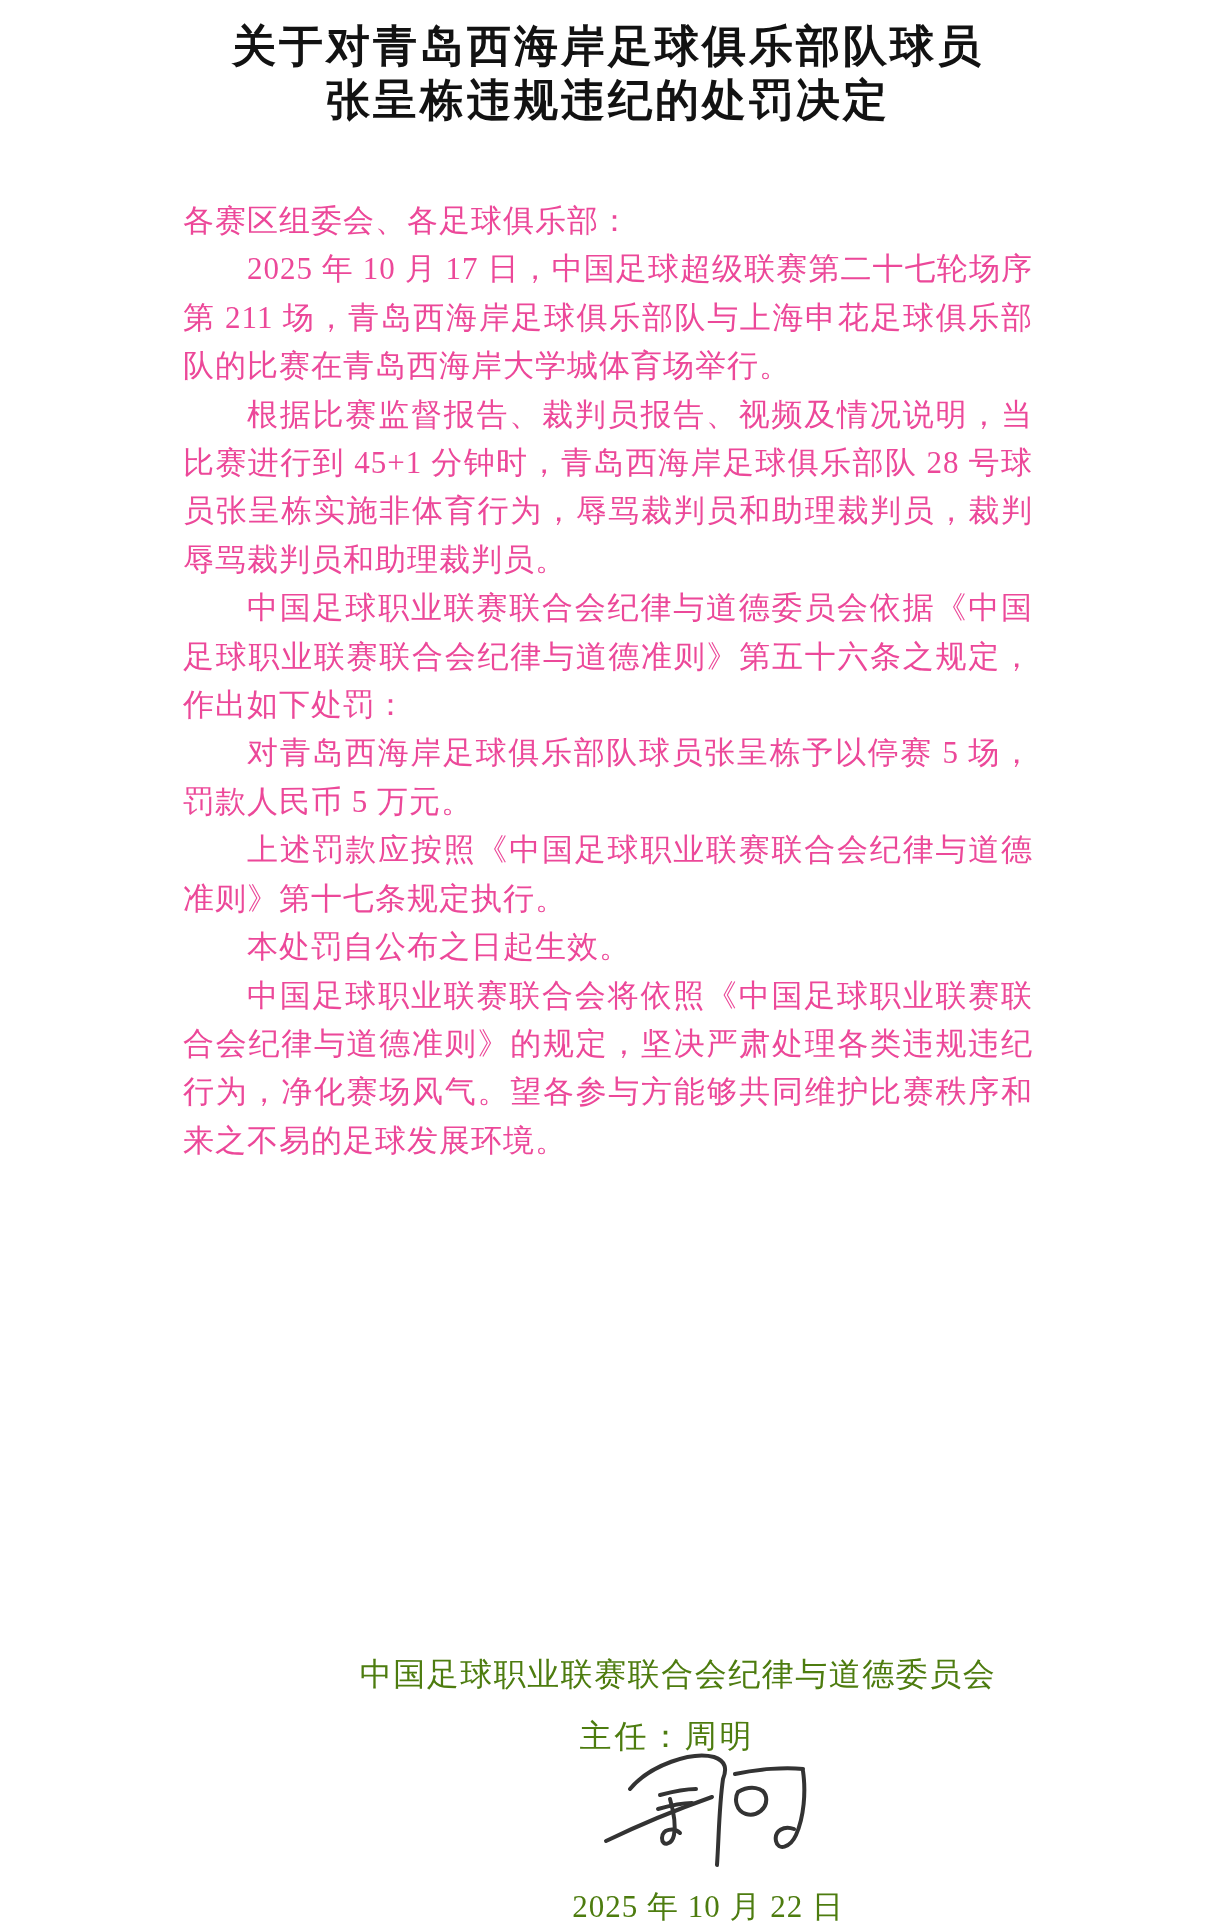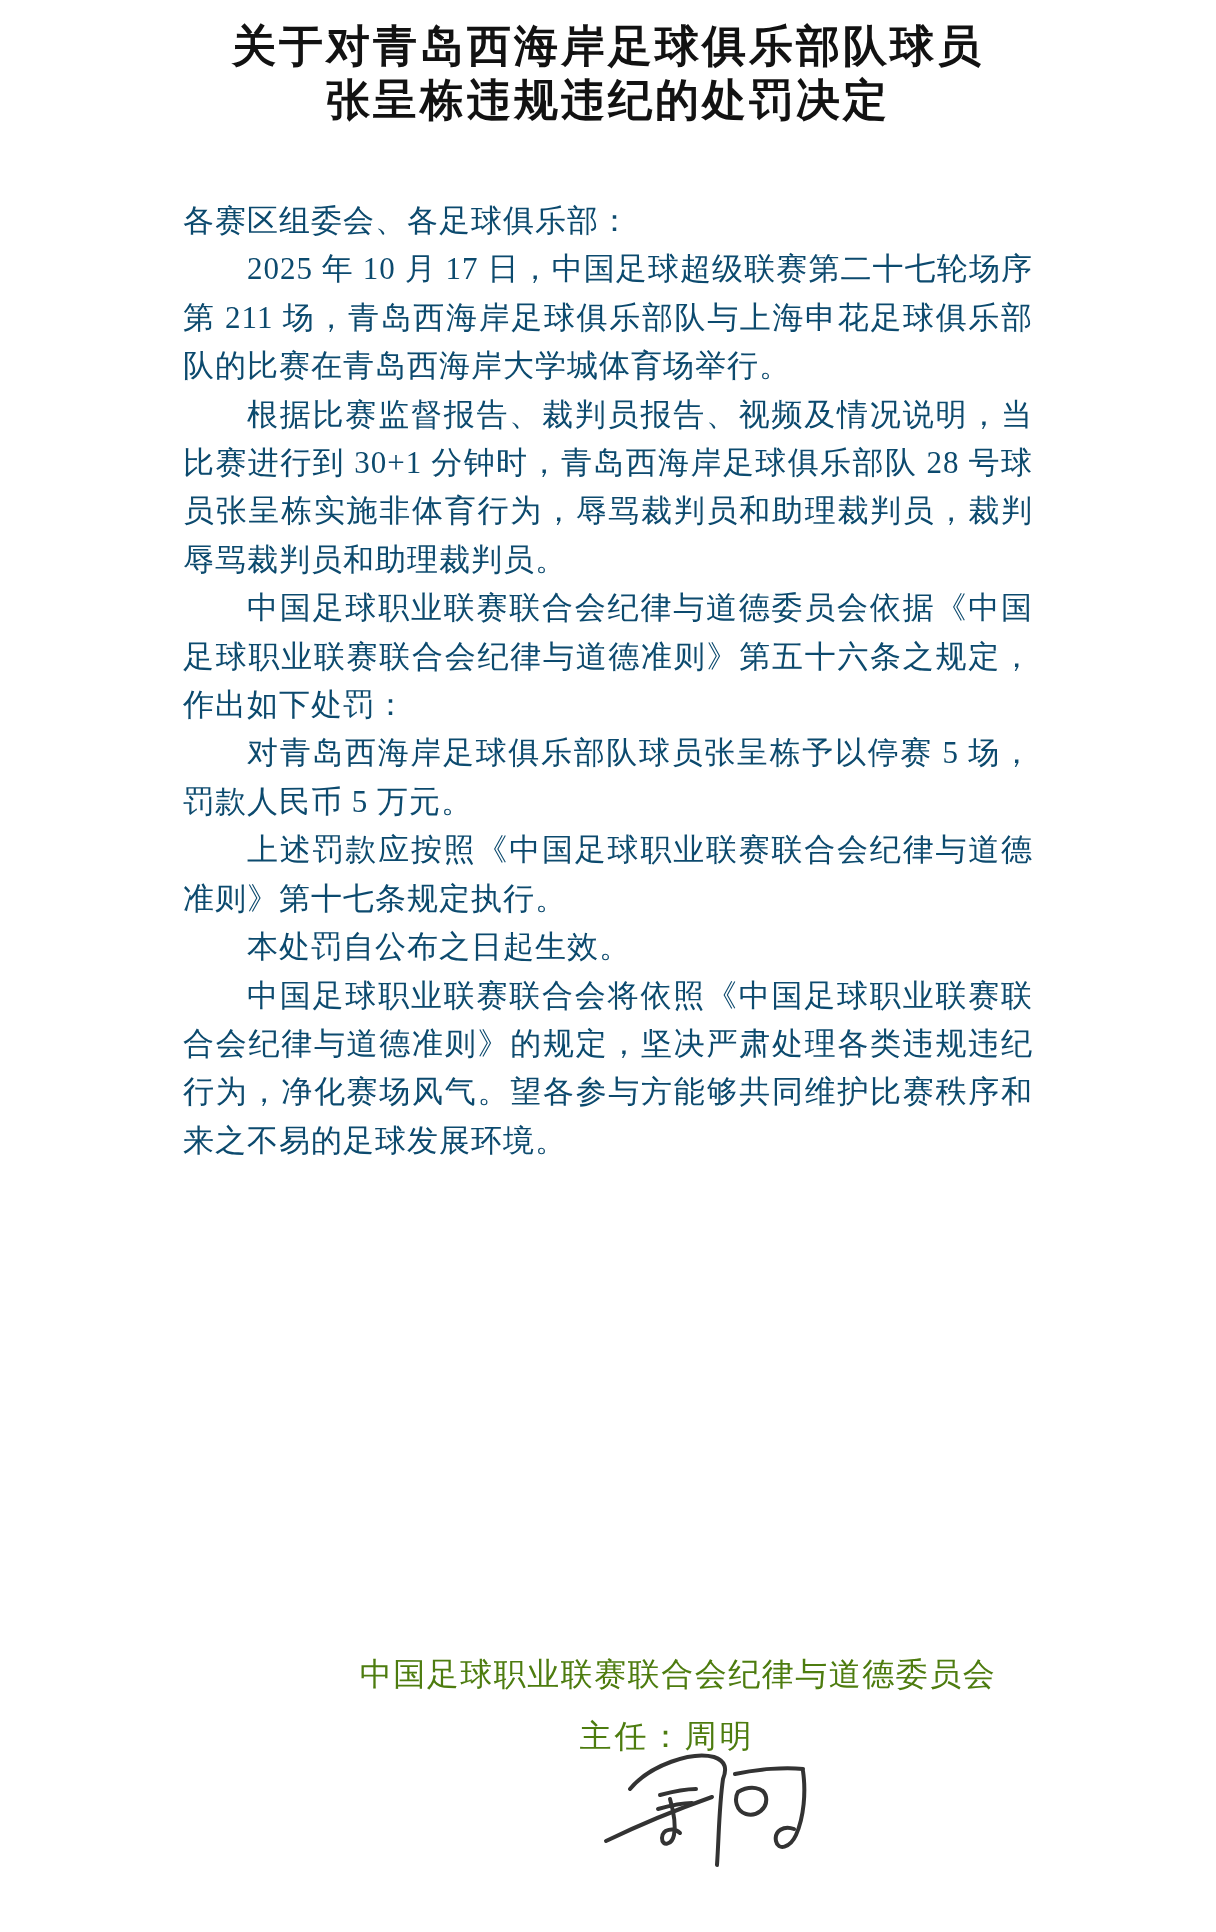--- a/index.html
+++ b/index.html
@@ -30,21 +30,21 @@
     color: #121212;
   }
   .doc-body {
     position: absolute;
     top: 185px;
     left: 183px;
     width: 850px;
     font-size: 31px;
     line-height: 48.4px;
     letter-spacing: 1px;
-    color: #0c4a6e;
+    color: #ec4899;
   }
   .body-line {
     white-space: nowrap;
   }
   .body-line.fill {
     white-space: normal;
     text-align: justify;
     text-align-last: justify;
     text-justify: inter-ideograph;
   }
@@ -104,21 +104,21 @@
   <div class="doc-body">
     <div class="body-line">各赛区组委会、各足球俱乐部：</div>
     <div>
         <div>
           <div class="body-line indent fill">2025 年 10 月 17 日，中国足球超级联赛第二十七轮场序</div>
           <div class="body-line fill">第 211 场，青岛西海岸足球俱乐部队与上海申花足球俱乐部</div>
           <div class="body-line">队的比赛在青岛西海岸大学城体育场举行。</div>
         </div>
         <div>
           <div class="body-line indent fill">根据比赛监督报告、裁判员报告、视频及情况说明，当</div>
-          <div class="body-line fill">比赛进行到 30+1 分钟时，青岛西海岸足球俱乐部队 28 号球</div>
+          <div class="body-line fill">比赛进行到 45+1 分钟时，青岛西海岸足球俱乐部队 28 号球</div>
           <div class="body-line fill">员张呈栋实施非体育行为，辱骂裁判员和助理裁判员，裁判</div>
           <div class="body-line">辱骂裁判员和助理裁判员。</div>
         </div>
         <div>
           <div class="body-line indent fill">中国足球职业联赛联合会纪律与道德委员会依据《中国</div>
           <div class="body-line fill">足球职业联赛联合会纪律与道德准则》第五十六条之规定，</div>
           <div class="body-line">作出如下处罚：</div>
         </div>
         <div>
           <div class="body-line indent fill">对青岛西海岸足球俱乐部队球员张呈栋予以停赛 5 场，</div>
@@ -150,14 +150,15 @@
       <path d="M6,94 C35,80 78,62 112,50"></path>
       <path d="M60,48 C75,44 88,42 96,42"></path>
       <path d="M58,62 C72,58 84,56 92,56"></path>
       <path d="M70,52 C74,66 76,78 74,88 C72,98 62,100 62,91 C62,82 74,80 80,86"></path>
       <path d="M135,27 C158,22 185,20 203,22"></path>
       <path d="M138,45 C150,38 164,40 166,50 C168,62 156,70 146,67 C136,64 134,52 138,45"></path>
       <path d="M203,24 C206,45 204,70 196,88 C190,101 178,104 176,94 C174,84 184,78 194,82"></path>
     </svg>
   </div>
 
+  <div class="footer-line date-line">2025 年 10 月 22 日</div>
 
 </div>
 
 </body></html>

